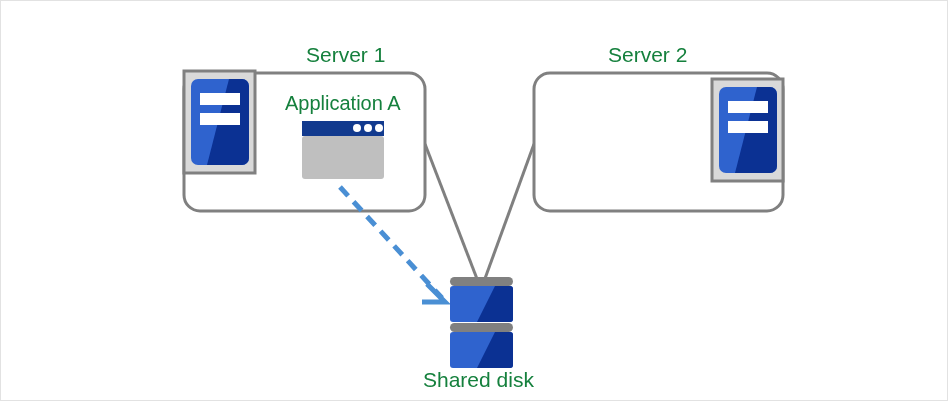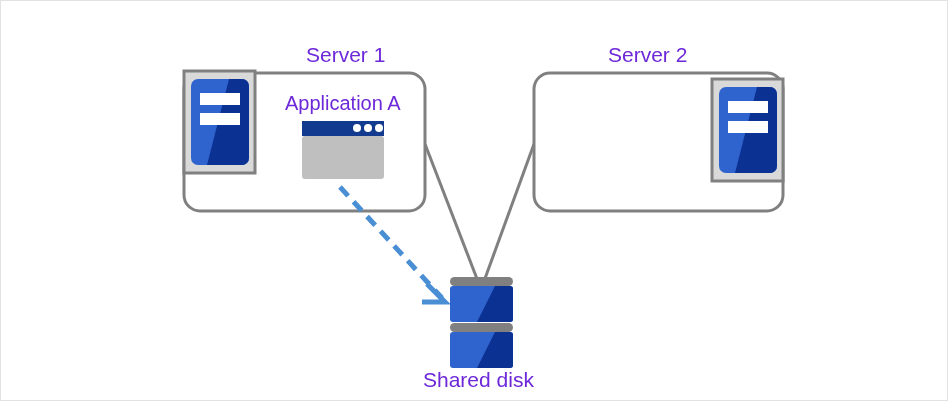--- a/index.html
+++ b/index.html
@@ -21,21 +21,21 @@
   }
   .svg-layer {
     position: absolute;
     left: 0;
     top: 0;
     width: 948px;
     height: 401px;
   }
   .label {
     position: absolute;
-    color: #6d28d9;
+    color: #15803d;
     font-family: "Liberation Sans", sans-serif;
     white-space: pre;
     line-height: 1;
   }
   .label-server {
     font-size: 21px;
   }
   .label-app {
     font-size: 20px;
   }

